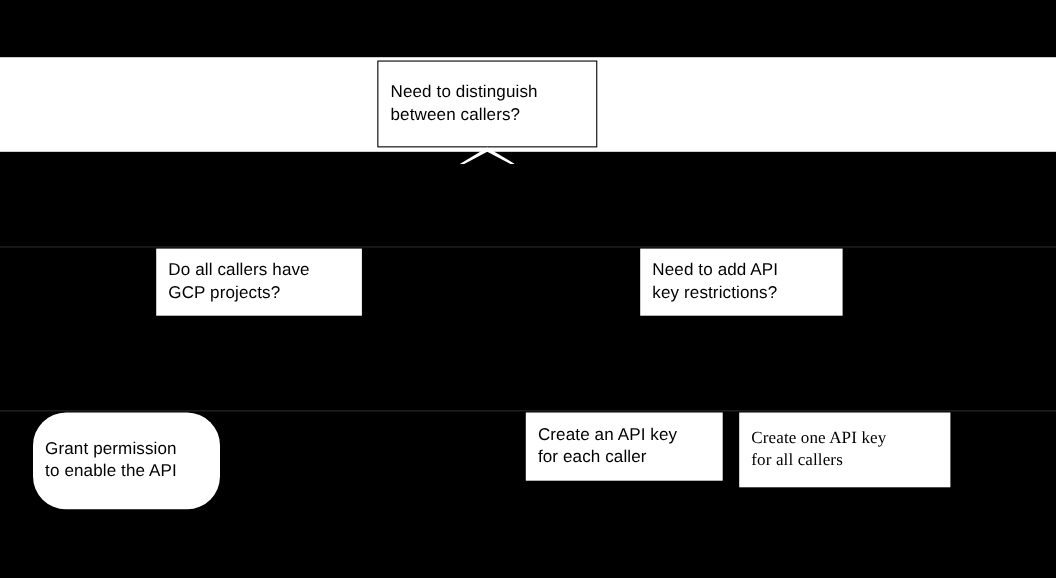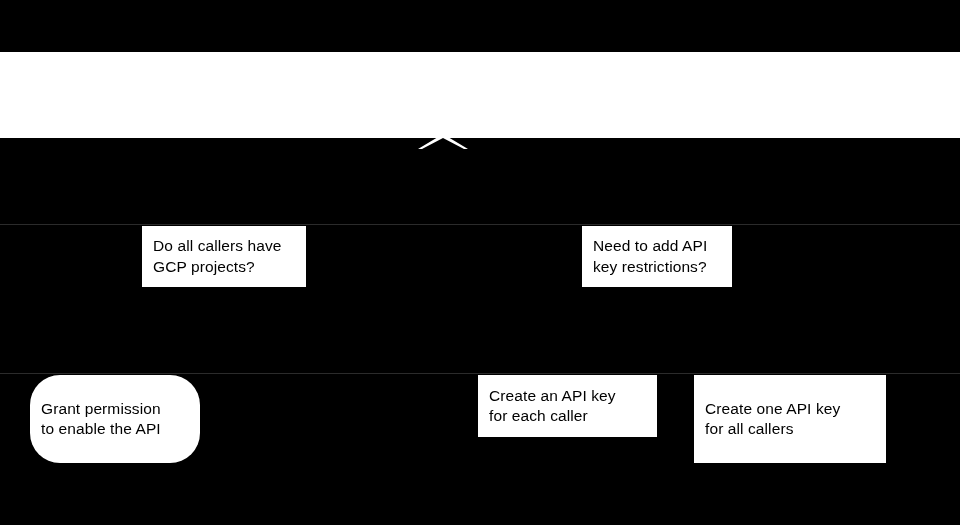--- a/index.html
+++ b/index.html
@@ -69,27 +69,27 @@
     width: 50px;
     height: 16px;
     overflow: hidden;
   }
   #root-connector svg { display: block; }
 
   
   #node-gcp-projects {
     left: 142px;
     top: 226px;
-    width: 164px;
+    width: 187px;
     height: 61px;
   }
   #node-key-restrictions {
     left: 582px;
     top: 226px;
-    width: 150px;
+    width: 184px;
     height: 61px;
   }
 
   
   #node-grant-permission {
     left: 30px;
     top: 375px;
     width: 170px;
     height: 88px;
     border-radius: 30px;
@@ -100,36 +100,39 @@
     width: 178px;
     height: 88px;
   }
   #node-key-each-caller {
     left: 478px;
     top: 375px;
     width: 179px;
     height: 62px;
   }
   #node-key-all-callers {
-    left: 694px;
+    left: 672px;
     top: 375px;
     width: 192px;
-    height: 88px;
+    height: 68px;
+    font-family: Liberation Serif, serif;
   }
 </style>
 </head>
 <body>
 
 <div id="canvas">
 
   <div class="band" id="band-root"></div>
 
   <div class="band" id="band-row2"></div>
   <div class="band" id="band-row3"></div>
 
+  <div class="node bordered" id="node-root">Need to distinguish
+between callers?</div>
 
   <div id="root-connector">
     <svg width="50" height="16" viewBox="0 0 50 16" xmlns="http://www.w3.org/2000/svg">
       <path d="M0 16 L25 1 L50 16 L46 16 L25 5 L4 16 Z" fill="#ffffff"></path>
     </svg>
   </div>
 
   <div class="node" id="node-gcp-projects">Do all callers have
 GCP projects?</div>
 

